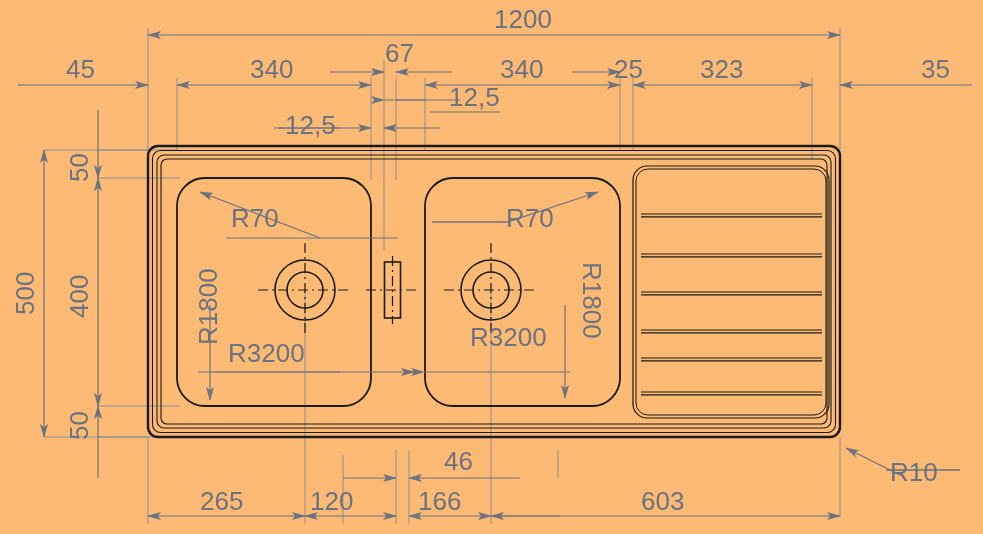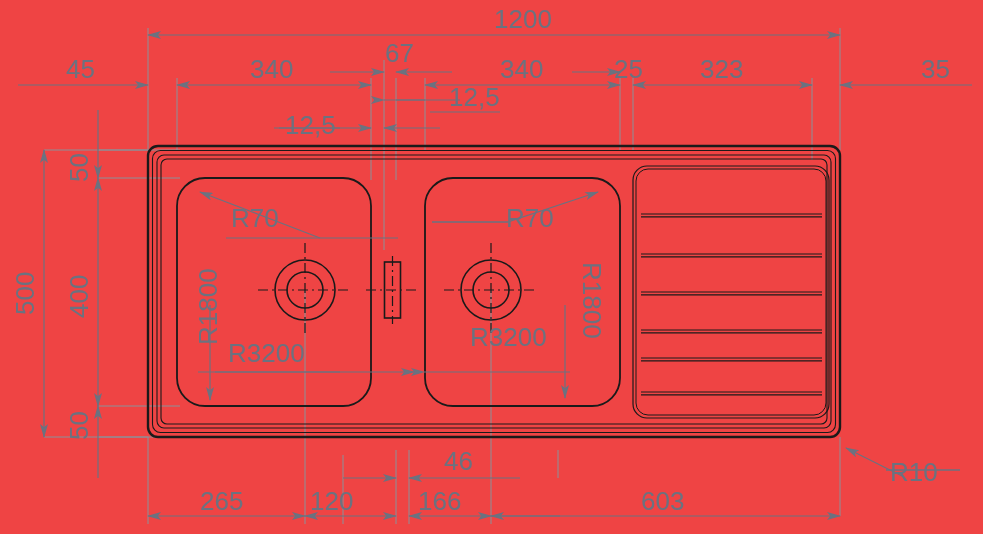--- a/index.html
+++ b/index.html
@@ -1,17 +1,17 @@
 <!DOCTYPE html>
 <html><head>
 <meta charset="utf-8">
 <style>
   html,body{margin:0;padding:0;background:#ffffff;}
   body{width:983px;height:534px;overflow:hidden;font-family:"Liberation Sans",sans-serif;}
-  #stage{position:relative;width:983px;height:534px;background:#ef4444;}
+  #stage{position:relative;width:983px;height:534px;background:#fdba74;}
   svg{display:block;}
   text{font-family:"Liberation Sans",sans-serif;}
 </style>
 </head>
 <body>
 
 <div id="stage">
 <svg width="983" height="534" viewBox="0 0 983 534">
 
   <defs>

